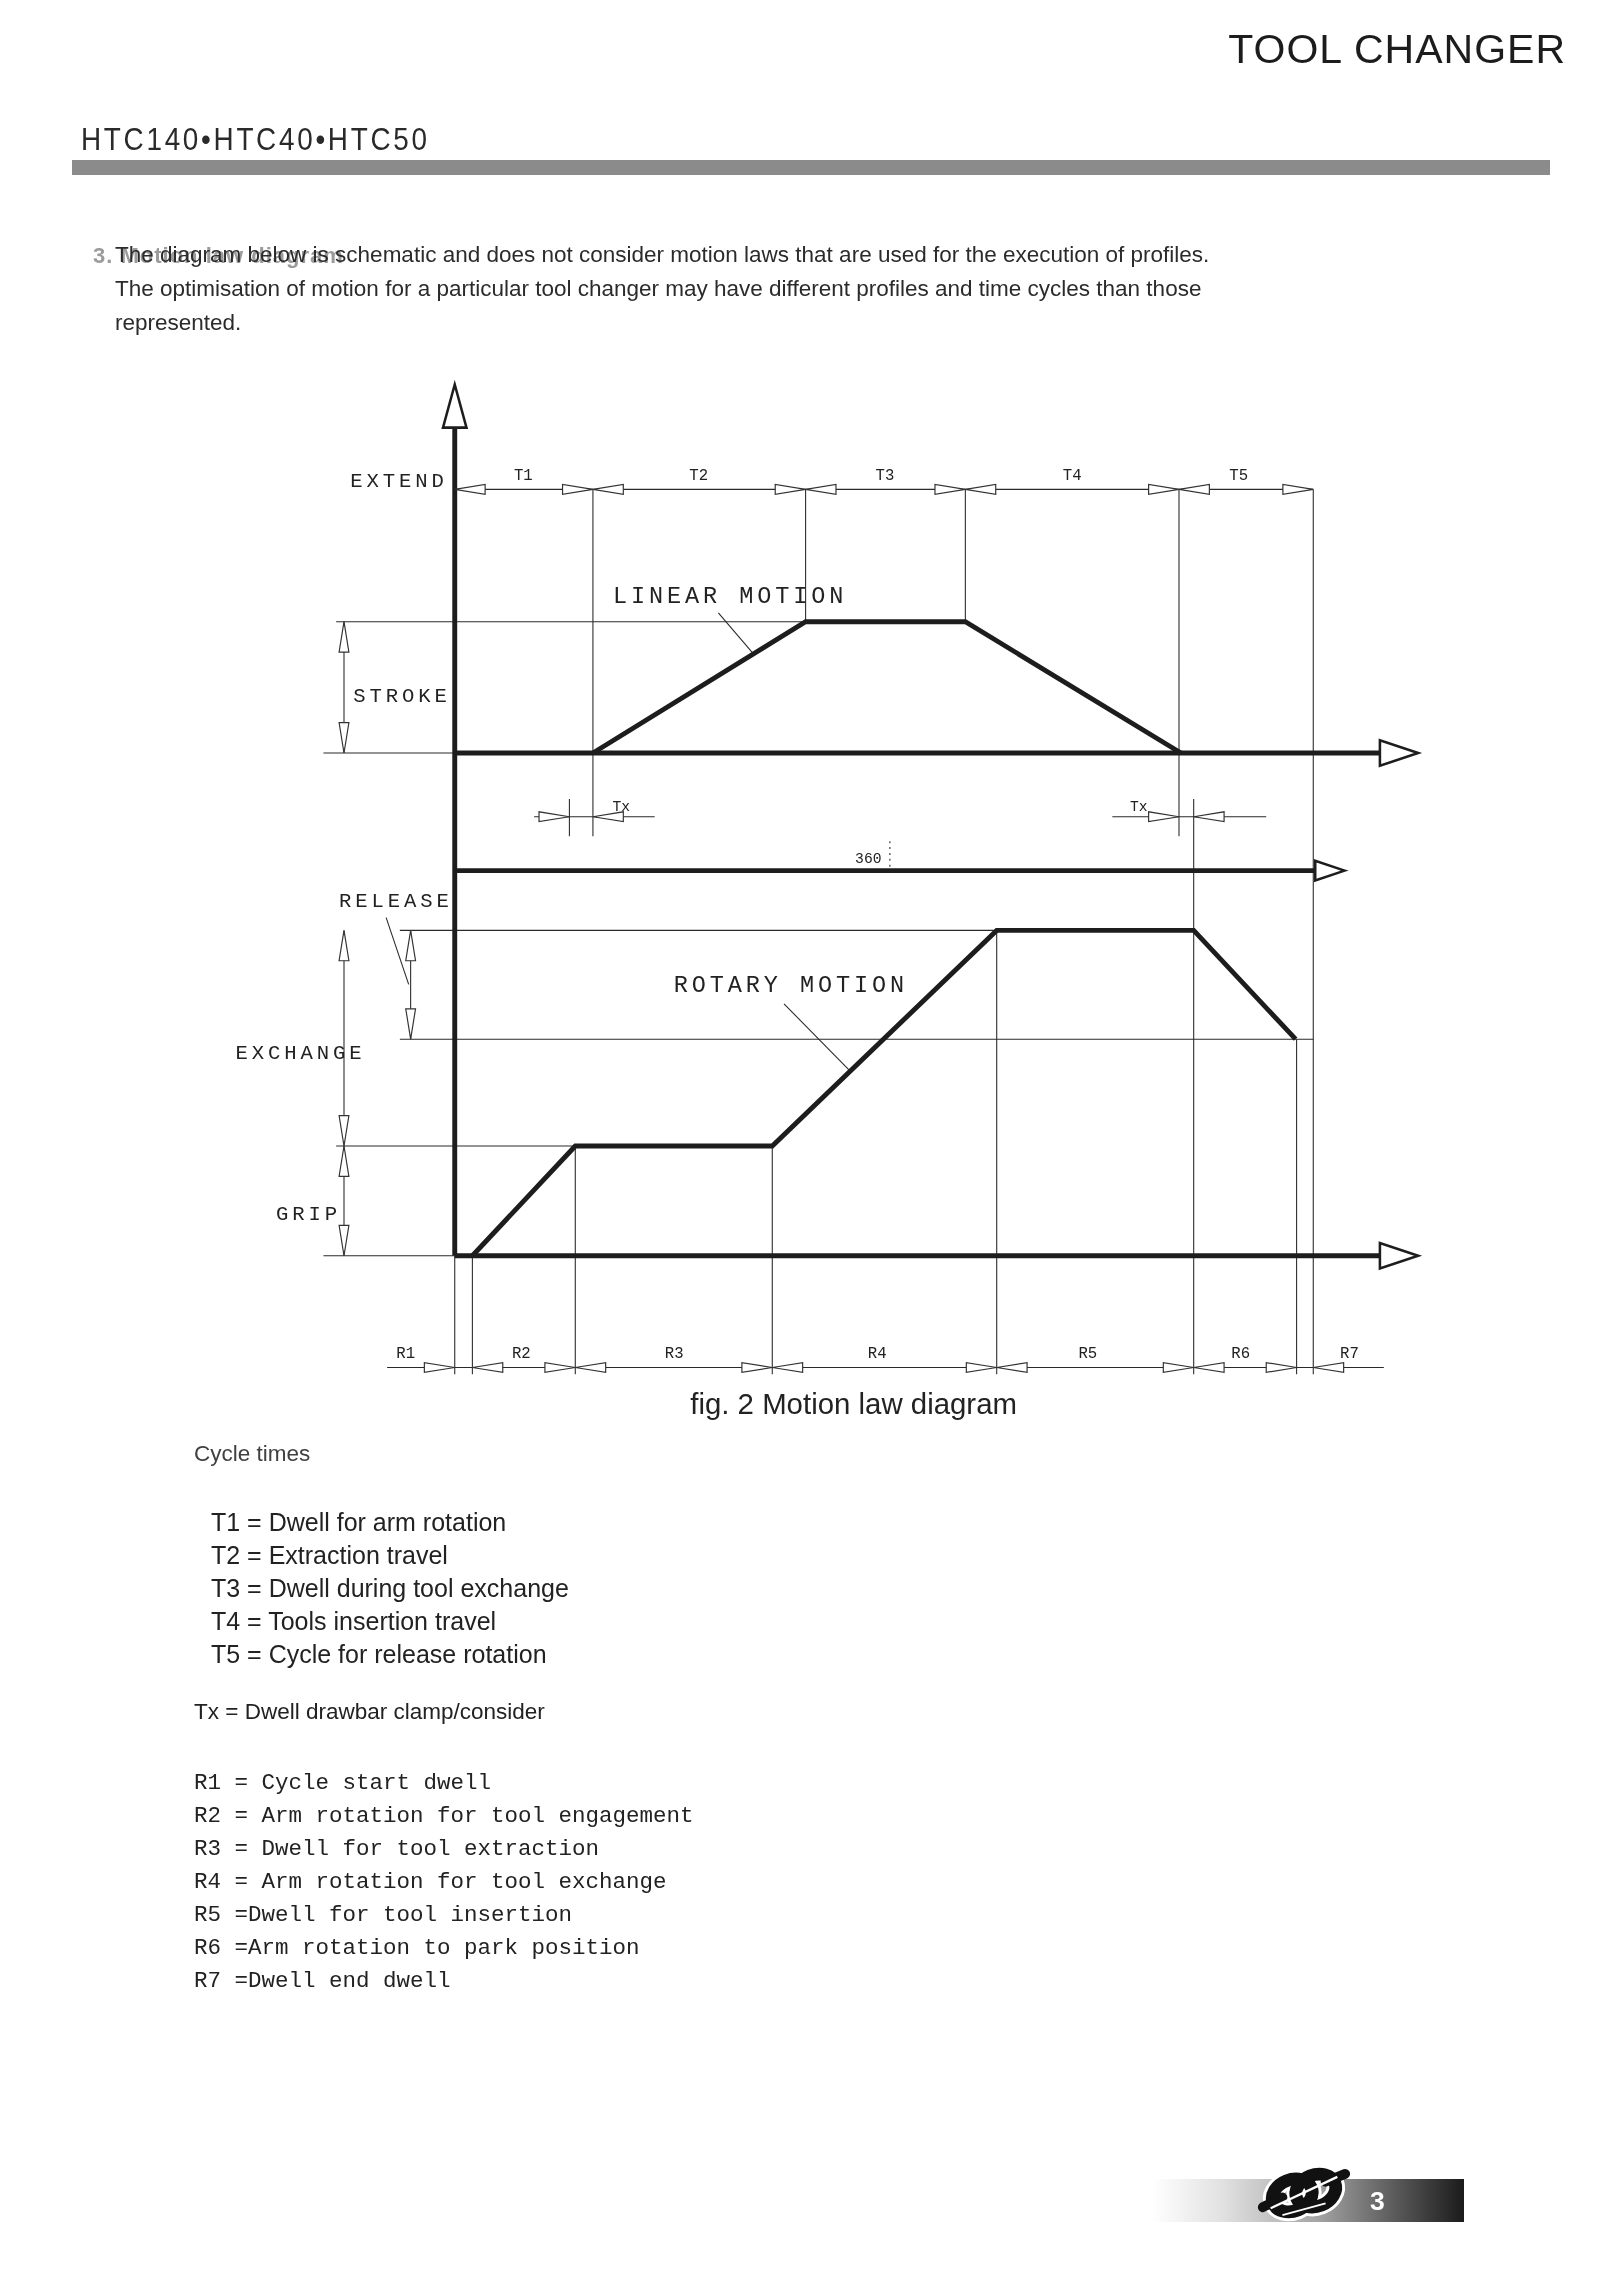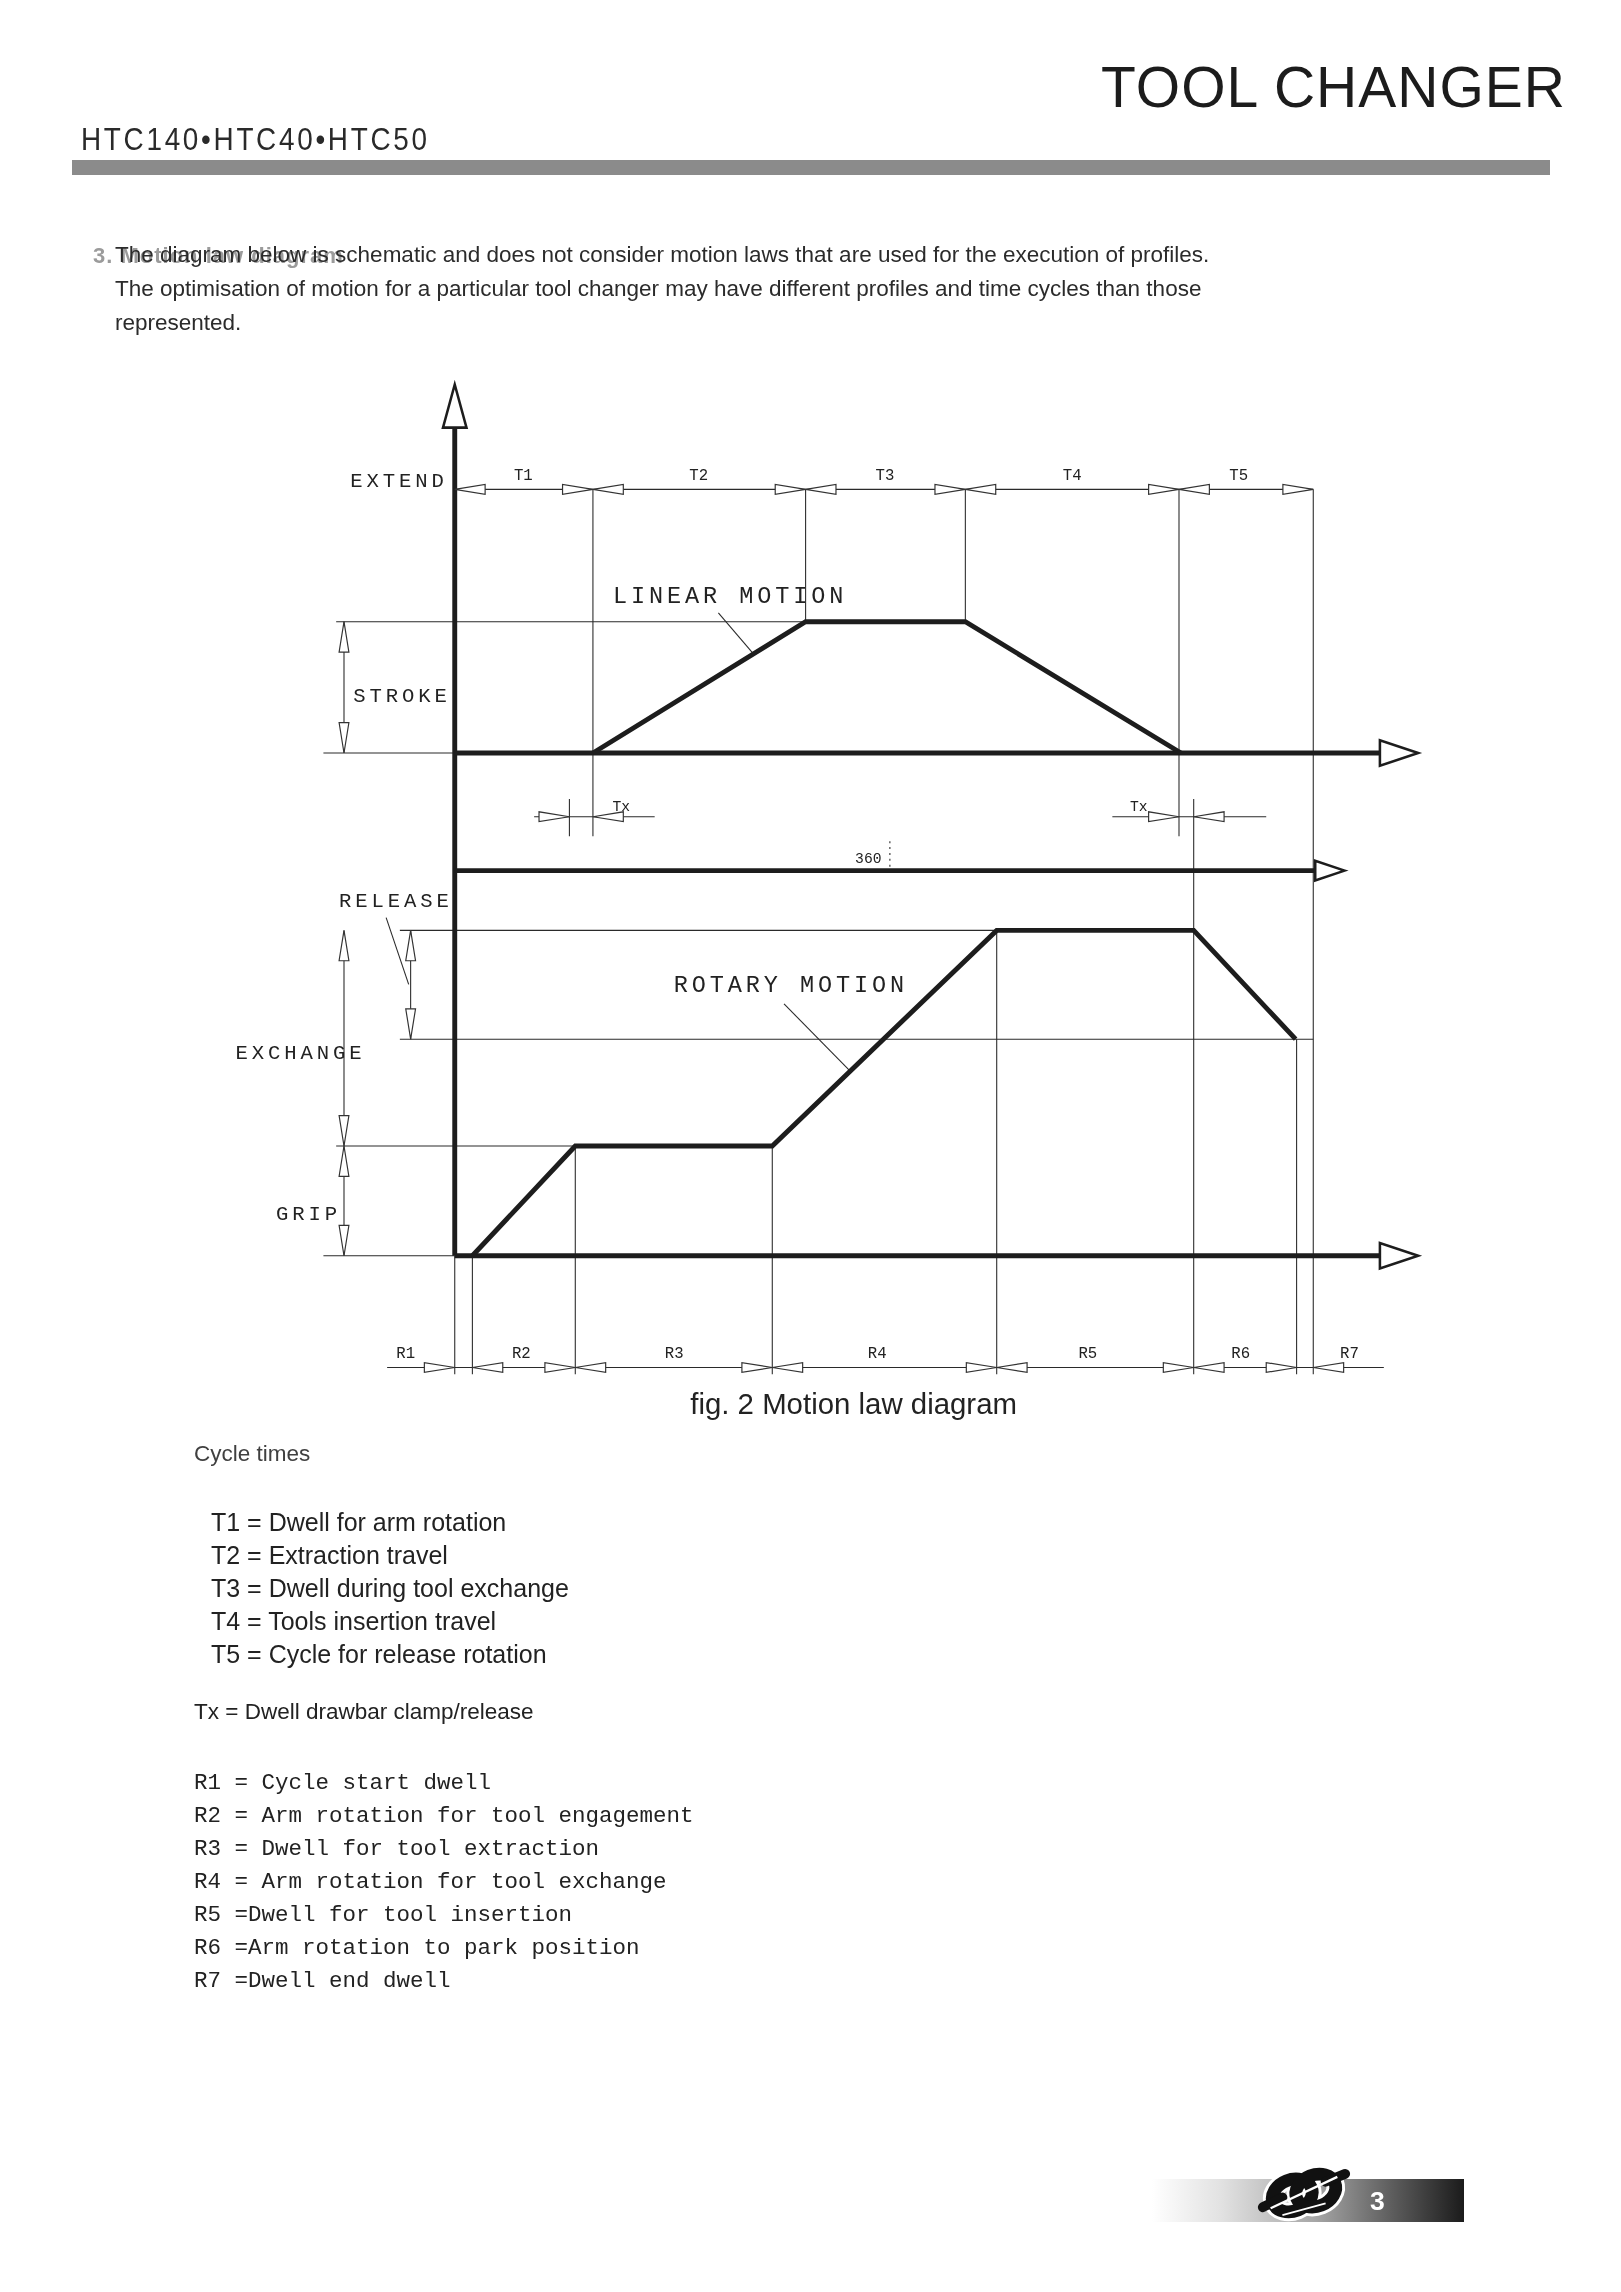--- a/index.html
+++ b/index.html
@@ -2,22 +2,22 @@
 <html><head>
 <meta charset="utf-8">
 <style>
   html,body{margin:0;padding:0;}
   body{
     width:1621px;height:2293px;position:relative;background:#ffffff;
     font-family:"Liberation Sans",sans-serif;color:#2b2b2b;overflow:hidden;
   }
   .abs{position:absolute;}
   .doc-title{
-    top:25.5px;right:55px;font-size:57px;font-weight:400;color:#1c1c1c;
-    letter-spacing:1px;white-space:nowrap;margin-top:28px;
+    top:25.5px;right:55px;font-size:41px;font-weight:400;color:#1c1c1c;
+    letter-spacing:1px;white-space:nowrap;
   }
   .models{
     left:81px;top:122px;font-size:30px;font-weight:400;color:#2a2a2a;
     letter-spacing:2.9px;transform:scale(0.93,1.02);transform-origin:left top;white-space:nowrap;
   }
   .rule-bar{left:72px;top:160px;width:1478px;height:14.7px;background:#8b8b8b;}
   .section-title{
     left:93px;top:210px;font-size:22px;font-weight:700;color:#9b9b9b;letter-spacing:1px;margin-top:33px;
   }
   .body-text{
@@ -192,21 +192,21 @@
 </svg>
 
 <div class="abs legend-title">Cycle times</div>
 <div class="abs legend-list">
     <div>T1 = Dwell for arm rotation</div>
     <div>T2 = Extraction travel</div>
     <div>T3 = Dwell during tool exchange</div>
     <div>T4 = Tools insertion travel</div>
     <div>T5 = Cycle for release rotation</div>
   </div>
-<div class="abs legend-tx">Tx = Dwell drawbar clamp/release</div>
+<div class="abs legend-tx">Tx = Dwell drawbar clamp/consider</div>
 <div class="abs legend-list-r">
     <div>R1 = Cycle start dwell</div>
     <div>R2 = Arm rotation for tool engagement</div>
     <div>R3 = Dwell for tool extraction</div>
     <div>R4 = Arm rotation for tool exchange</div>
     <div>R5 =Dwell for tool insertion</div>
     <div>R6 =Arm rotation to park position</div>
     <div>R7 =Dwell end dwell</div>
   </div>
 

